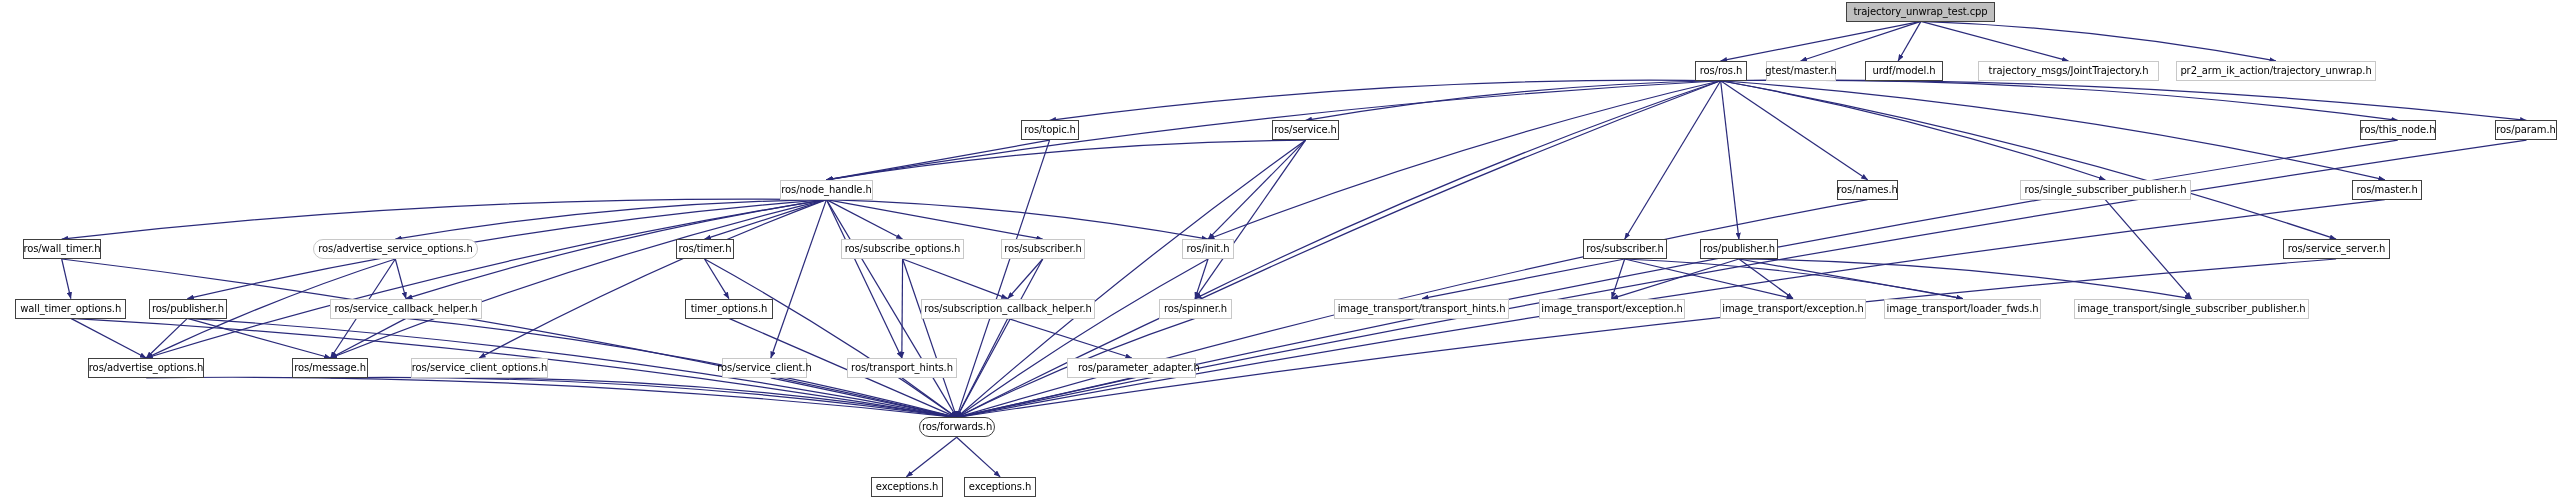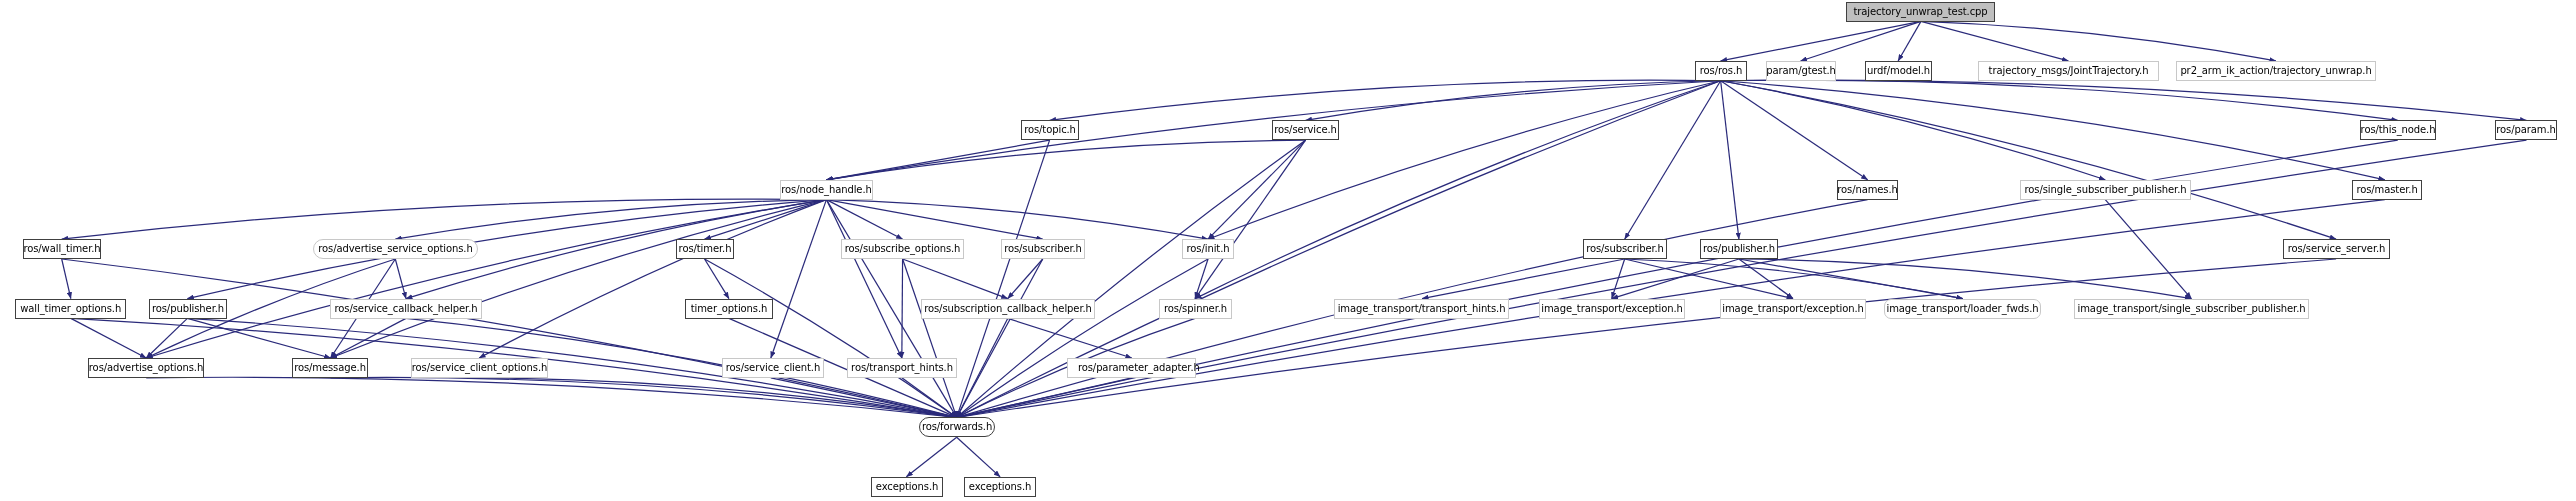--- a/index.html
+++ b/index.html
@@ -157,23 +157,23 @@
       </g>
   </svg>
   <div id="node-layer">
       <div class="node root" style="left: 1846px; top: 1.5px; width: 149px;">
         <span class="node-label">trajectory_unwrap_test.cpp</span>
       </div>
       <div class="node bold" style="left: 1695px; top: 61px; width: 52px;">
         <span class="node-label">ros/ros.h</span>
       </div>
       <div class="node" style="left: 1766px; top: 61px; width: 70px;">
-        <span class="node-label">param/gtest.h</span>
-      </div>
-      <div class="node bold" style="left: 1865px; top: 61px; width: 67px;">
+        <span class="node-label">gtest/master.h</span>
+      </div>
+      <div class="node bold" style="left: 1865px; top: 61px; width: 78px;">
         <span class="node-label">urdf/model.h</span>
       </div>
       <div class="node" style="left: 1978px; top: 61px; width: 181px;">
         <span class="node-label">trajectory_msgs/JointTrajectory.h</span>
       </div>
       <div class="node" style="left: 2176px; top: 61px; width: 200px;">
         <span class="node-label">pr2_arm_ik_action/trajectory_unwrap.h</span>
       </div>
       <div class="node bold" style="left: 1021px; top: 120px; width: 58px;">
         <span class="node-label">ros/topic.h</span>
@@ -246,36 +246,36 @@
       </div>
       <div class="node" style="left: 1334px; top: 299px; width: 175px; justify-content: center;">
         <span class="node-label">image_transport/transport_hints.h</span>
       </div>
       <div class="node" style="left: 1539px; top: 299px; width: 146px;">
         <span class="node-label">image_transport/exception.h</span>
       </div>
       <div class="node" style="left: 1720px; top: 299px; width: 146px;">
         <span class="node-label">image_transport/exception.h</span>
       </div>
-      <div class="node" style="left: 1884px; top: 299px; width: 157px; border-radius: 7px;">
+      <div class="node" style="left: 1884px; top: 299px; width: 157px;">
         <span class="node-label">image_transport/loader_fwds.h</span>
       </div>
       <div class="node" style="left: 2074px; top: 299px; width: 235px;">
         <span class="node-label">image_transport/single_subscriber_publisher.h</span>
       </div>
       <div class="node bold" style="left: 88px; top: 358px; width: 116px;">
         <span class="node-label">ros/advertise_options.h</span>
       </div>
       <div class="node bold" style="left: 292px; top: 358px; width: 76px;">
         <span class="node-label">ros/message.h</span>
       </div>
       <div class="node" style="left: 411px; top: 358px; width: 137px;">
         <span class="node-label">ros/service_client_options.h</span>
       </div>
-      <div class="node" style="left: 722px; top: 358px; width: 102px;">
+      <div class="node" style="left: 722px; top: 358px; width: 85px;">
         <span class="node-label">ros/service_client.h</span>
       </div>
       <div class="node" style="left: 847px; top: 358px; width: 110px;">
         <span class="node-label">ros/transport_hints.h</span>
       </div>
       <div class="node" style="left: 1067px; top: 358px; width: 129px; padding-left: 20px;">
         <span class="node-label">ros/parameter_adapter.h</span>
       </div>
       <div class="node bold" style="left: 919px; top: 417px; width: 76px; border-radius: 10px;">
         <span class="node-label">ros/forwards.h</span>

